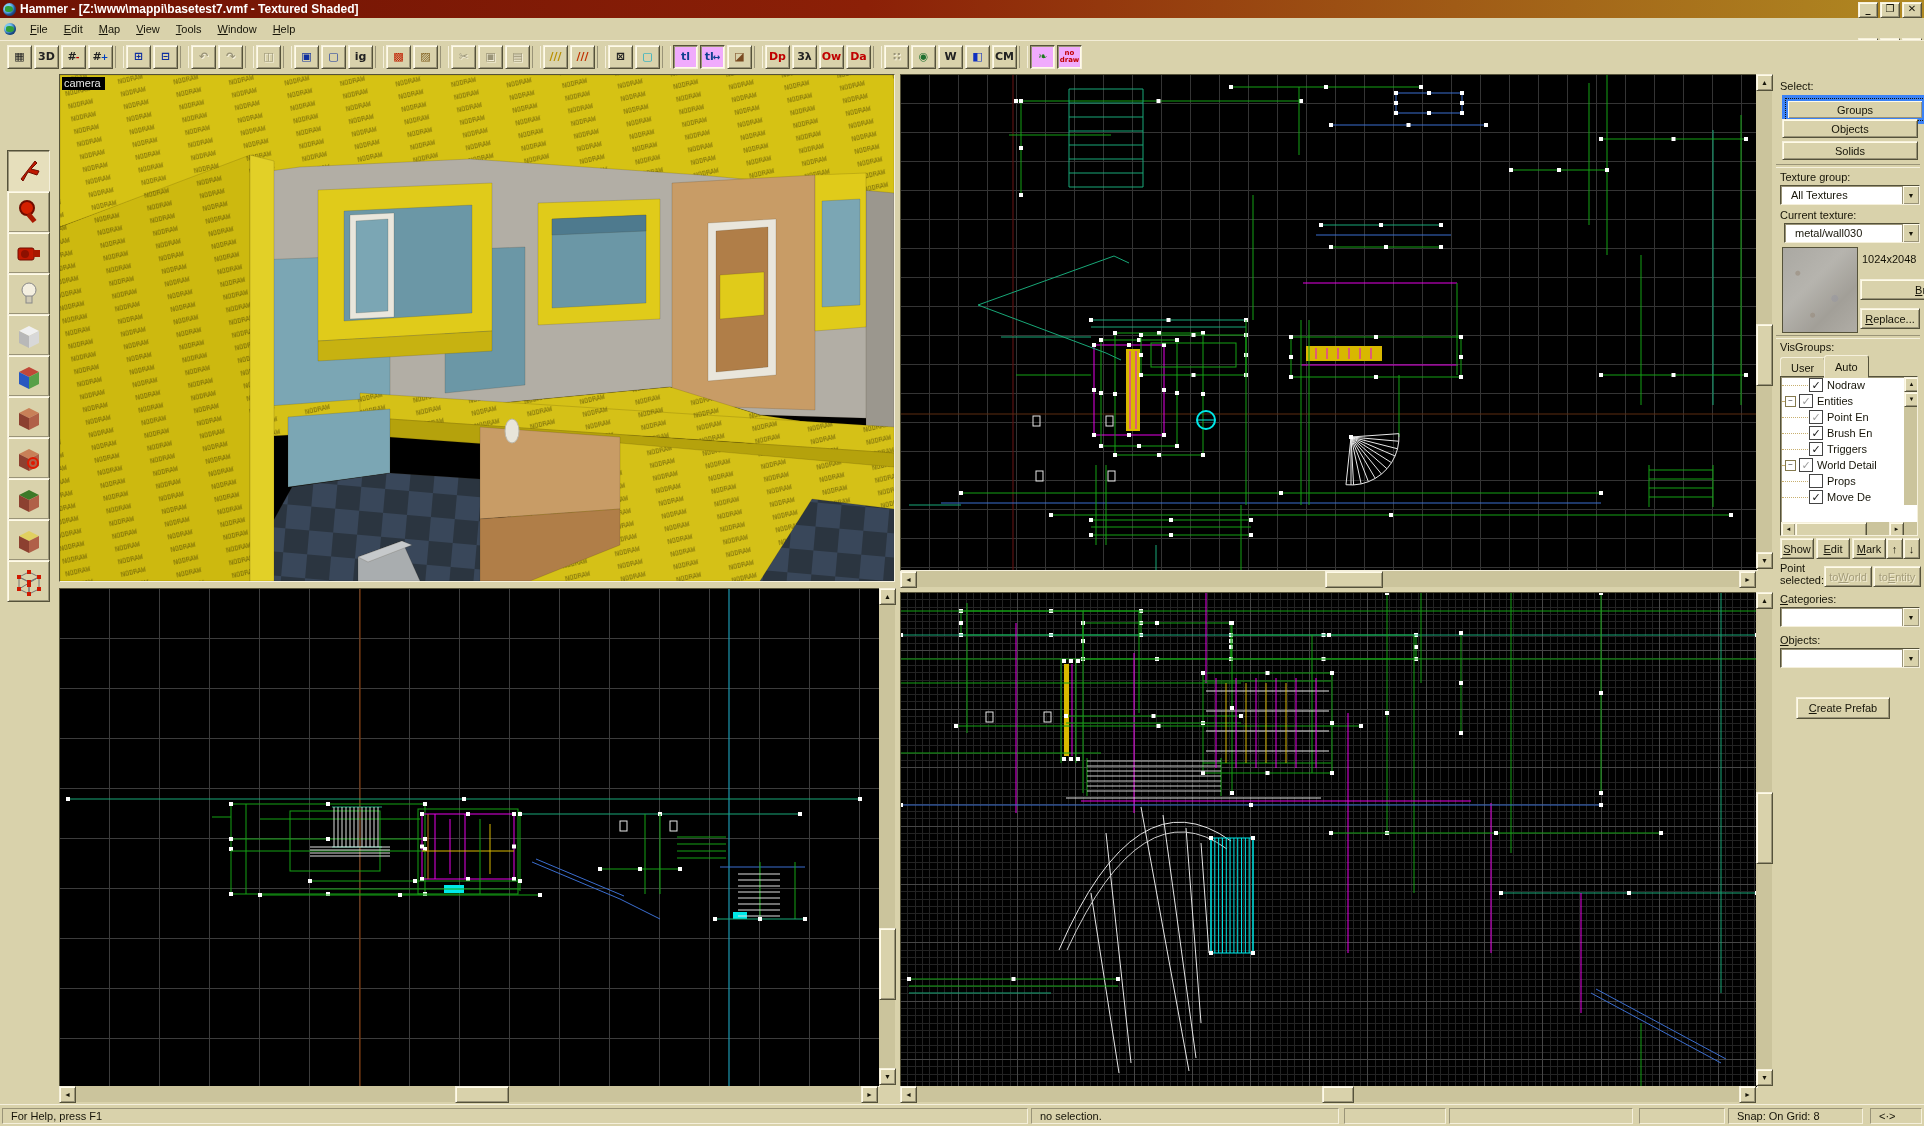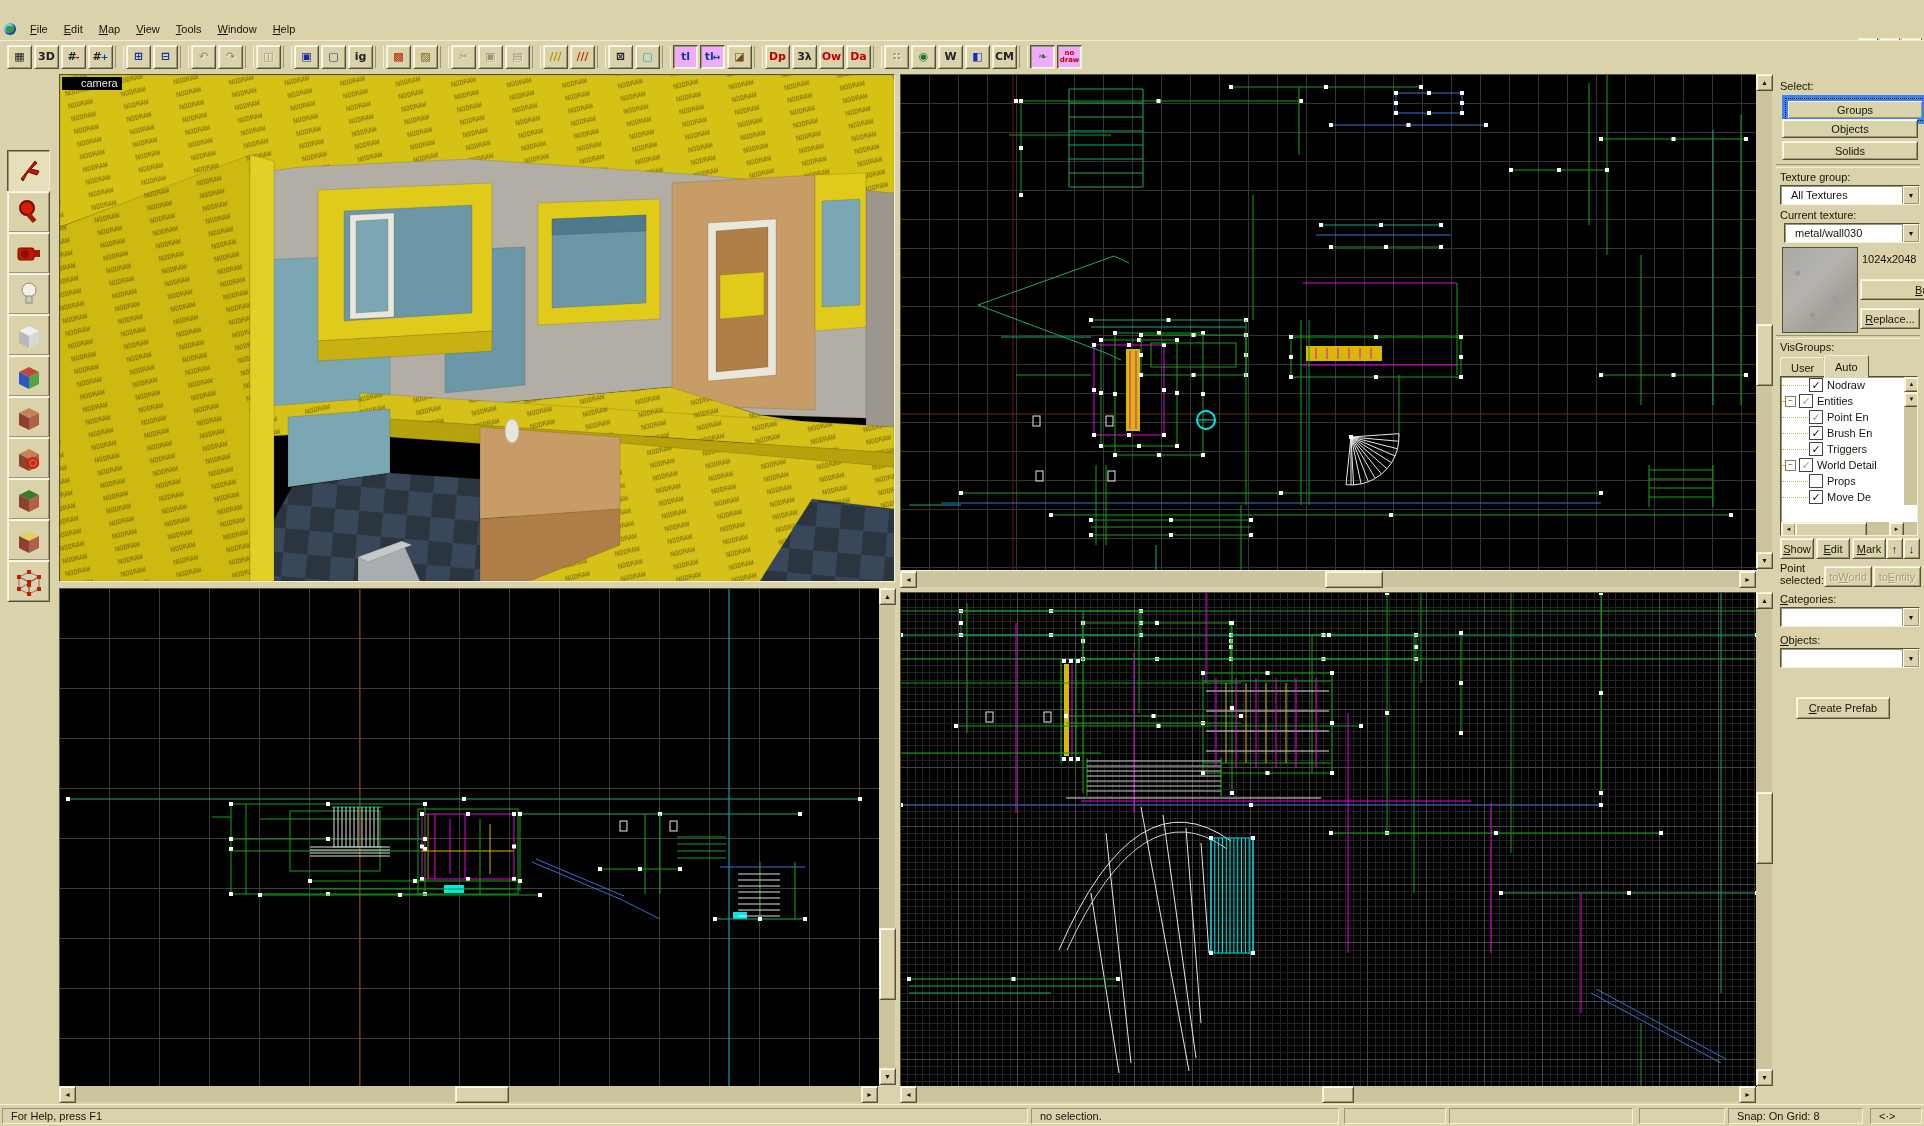--- a/index.html
+++ b/index.html
@@ -41,21 +41,21 @@
   
   #palette{position:absolute;left:0;top:72px;width:56px;height:1032px;background:#d9d2ab;}
   .tool-btn{position:absolute;left:7px;width:41px;height:40px;display:flex;align-items:center;justify-content:center;}
   .tool-btn.pressed{background:#e6dfbc;border-color:#55523a #f5f0dc #f5f0dc #55523a;
     box-shadow:inset 1px 1px 0 #9a9478;}
   
   #workspace{position:absolute;left:0;top:72px;width:1924px;height:1032px;background:#d9d2ab;}
   .viewport{position:absolute;background:#000;border:1px solid;border-color:#55523a #f5f0dc #f5f0dc #55523a;box-sizing:content-box;}
   .viewport svg{position:absolute;left:0;top:0;}
   #cameralabel{position:absolute;left:2px;top:2px;background:#000;color:#e8e8e8;
-    font-size:11px;padding:0 4px 1px 19px;z-index:5;}
+    font-size:11px;padding:0 4px 1px 2px;z-index:5;}
   
   .sb{position:absolute;background:#cbc49c;}
   .sb .arrow{position:absolute;width:15px;height:15px;display:flex;align-items:center;justify-content:center;
     font-size:7px;color:#161408;}
   .sb .thumb{position:absolute;}
   
   #rightpanel{position:absolute;left:1772px;top:0;width:152px;height:1032px;}
   .rp-label{position:absolute;left:8px;}
   .rp-label u, .btn u{text-decoration:underline;}
   .btn{position:absolute;display:flex;align-items:center;justify-content:center;font-size:11px;}
@@ -96,20 +96,29 @@
     border-top:1px solid #f5f0dc;}
   .status-pane{position:absolute;top:3px;height:16px;background:#d9d2ab;
     border:1px solid;border-color:#9a9478 #f5f0dc #f5f0dc #9a9478;
     display:flex;align-items:center;padding-left:8px;box-sizing:border-box;font-size:11px;}
 </style>
 </head>
 <body>
 
 <div id="app">
 
+  <div id="titlebar">
+    <span class="globe"></span>
+    <span>Hammer - [Z:\www\mappi\basetest7.vmf - Textured Shaded]</span>
+    <div class="winbtns">
+      <div class="winbtn raised">_</div>
+      <div class="winbtn raised">❐</div>
+      <div class="winbtn raised">✕</div>
+    </div>
+  </div>
 
   <div id="menubar">
     <span class="globe"></span>
     <span id="menuitems" style="display:flex;">
         <span class="menu-item"><u>F</u>ile</span>
         <span class="menu-item"><u>E</u>dit</span>
         <span class="menu-item"><u>M</u>ap</span>
         <span class="menu-item"><u>V</u>iew</span>
         <span class="menu-item"><u>T</u>ools</span>
         <span class="menu-item"><u>W</u>indow</span>

